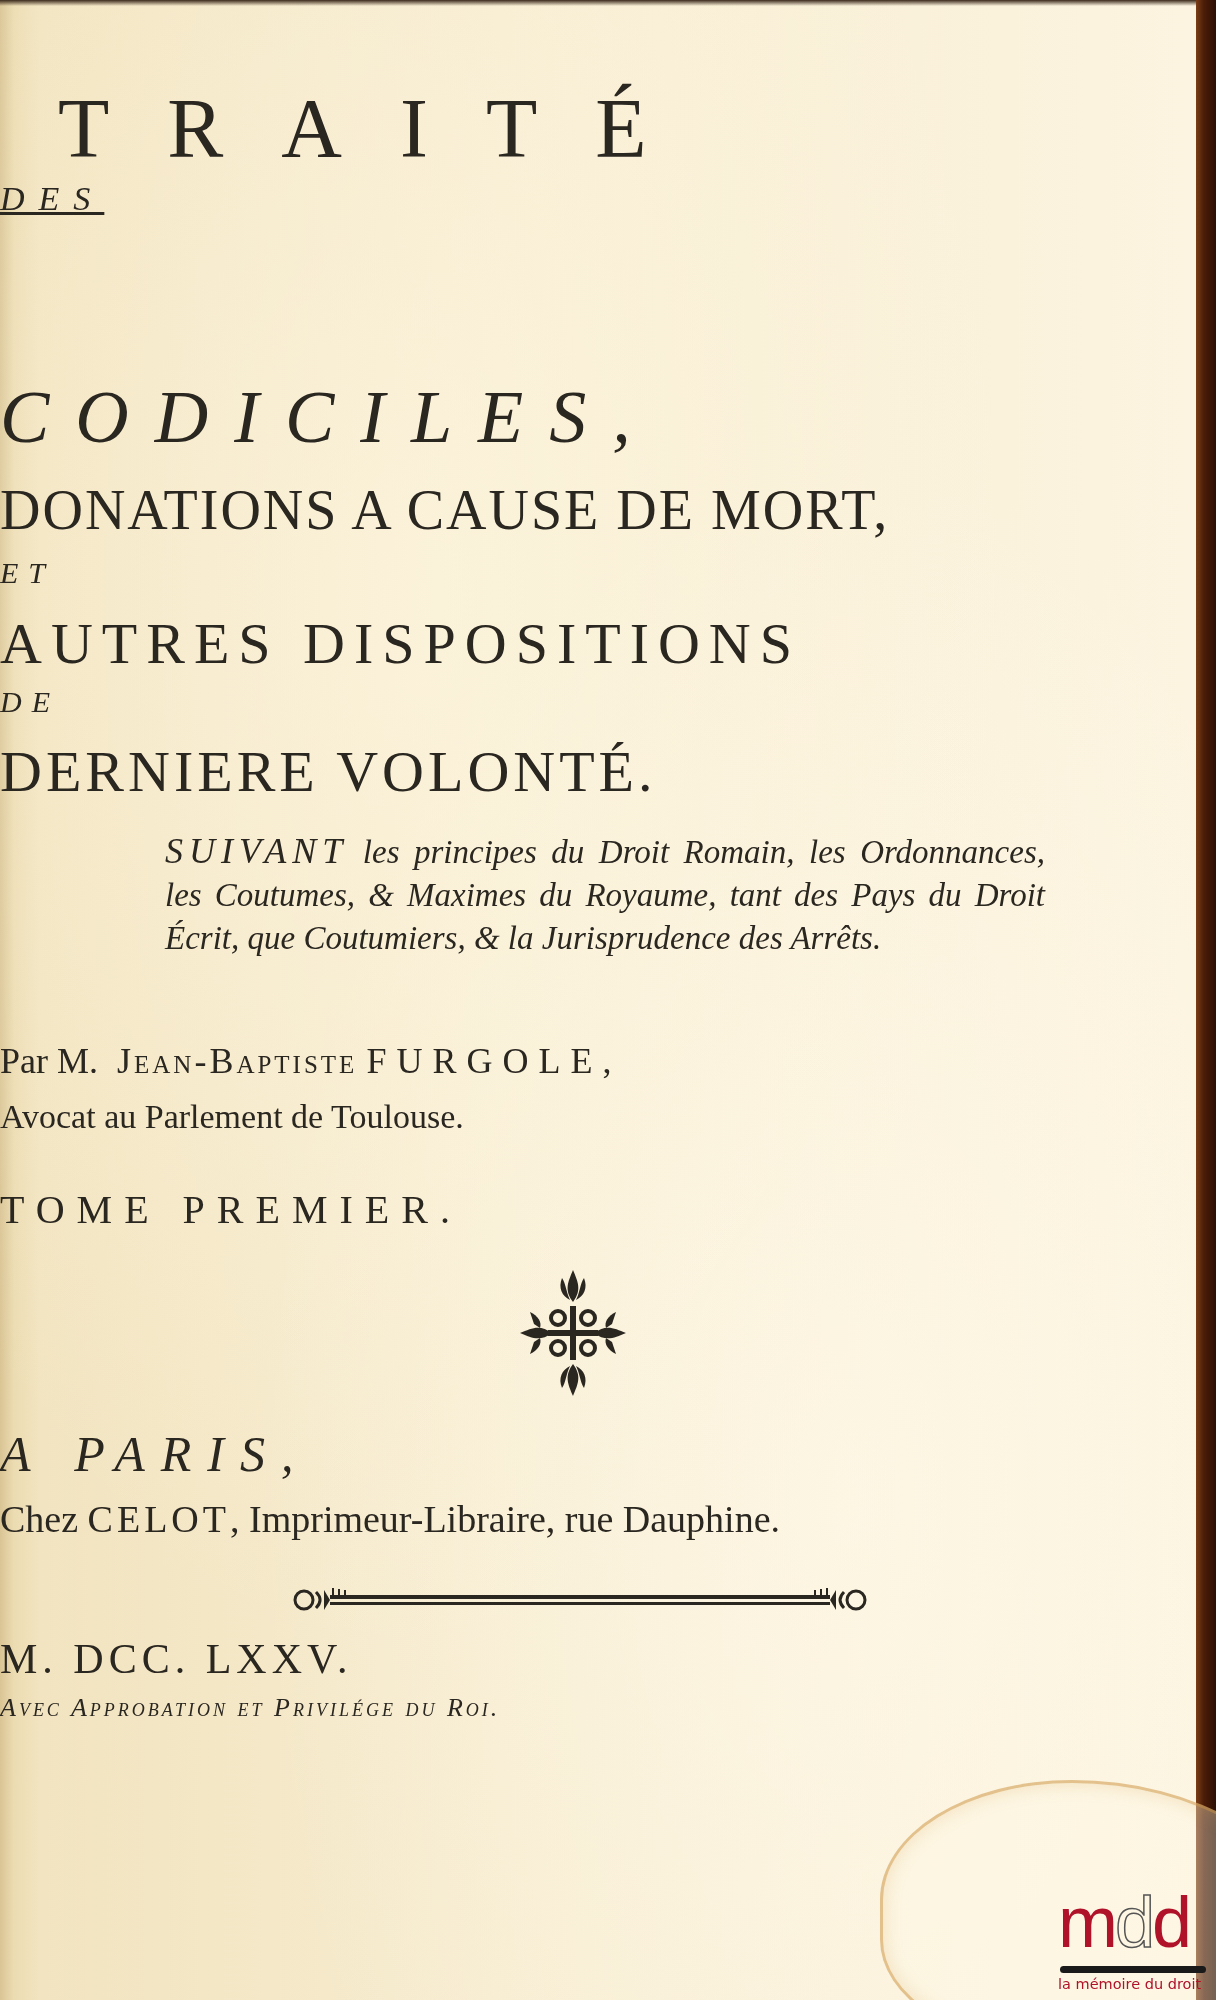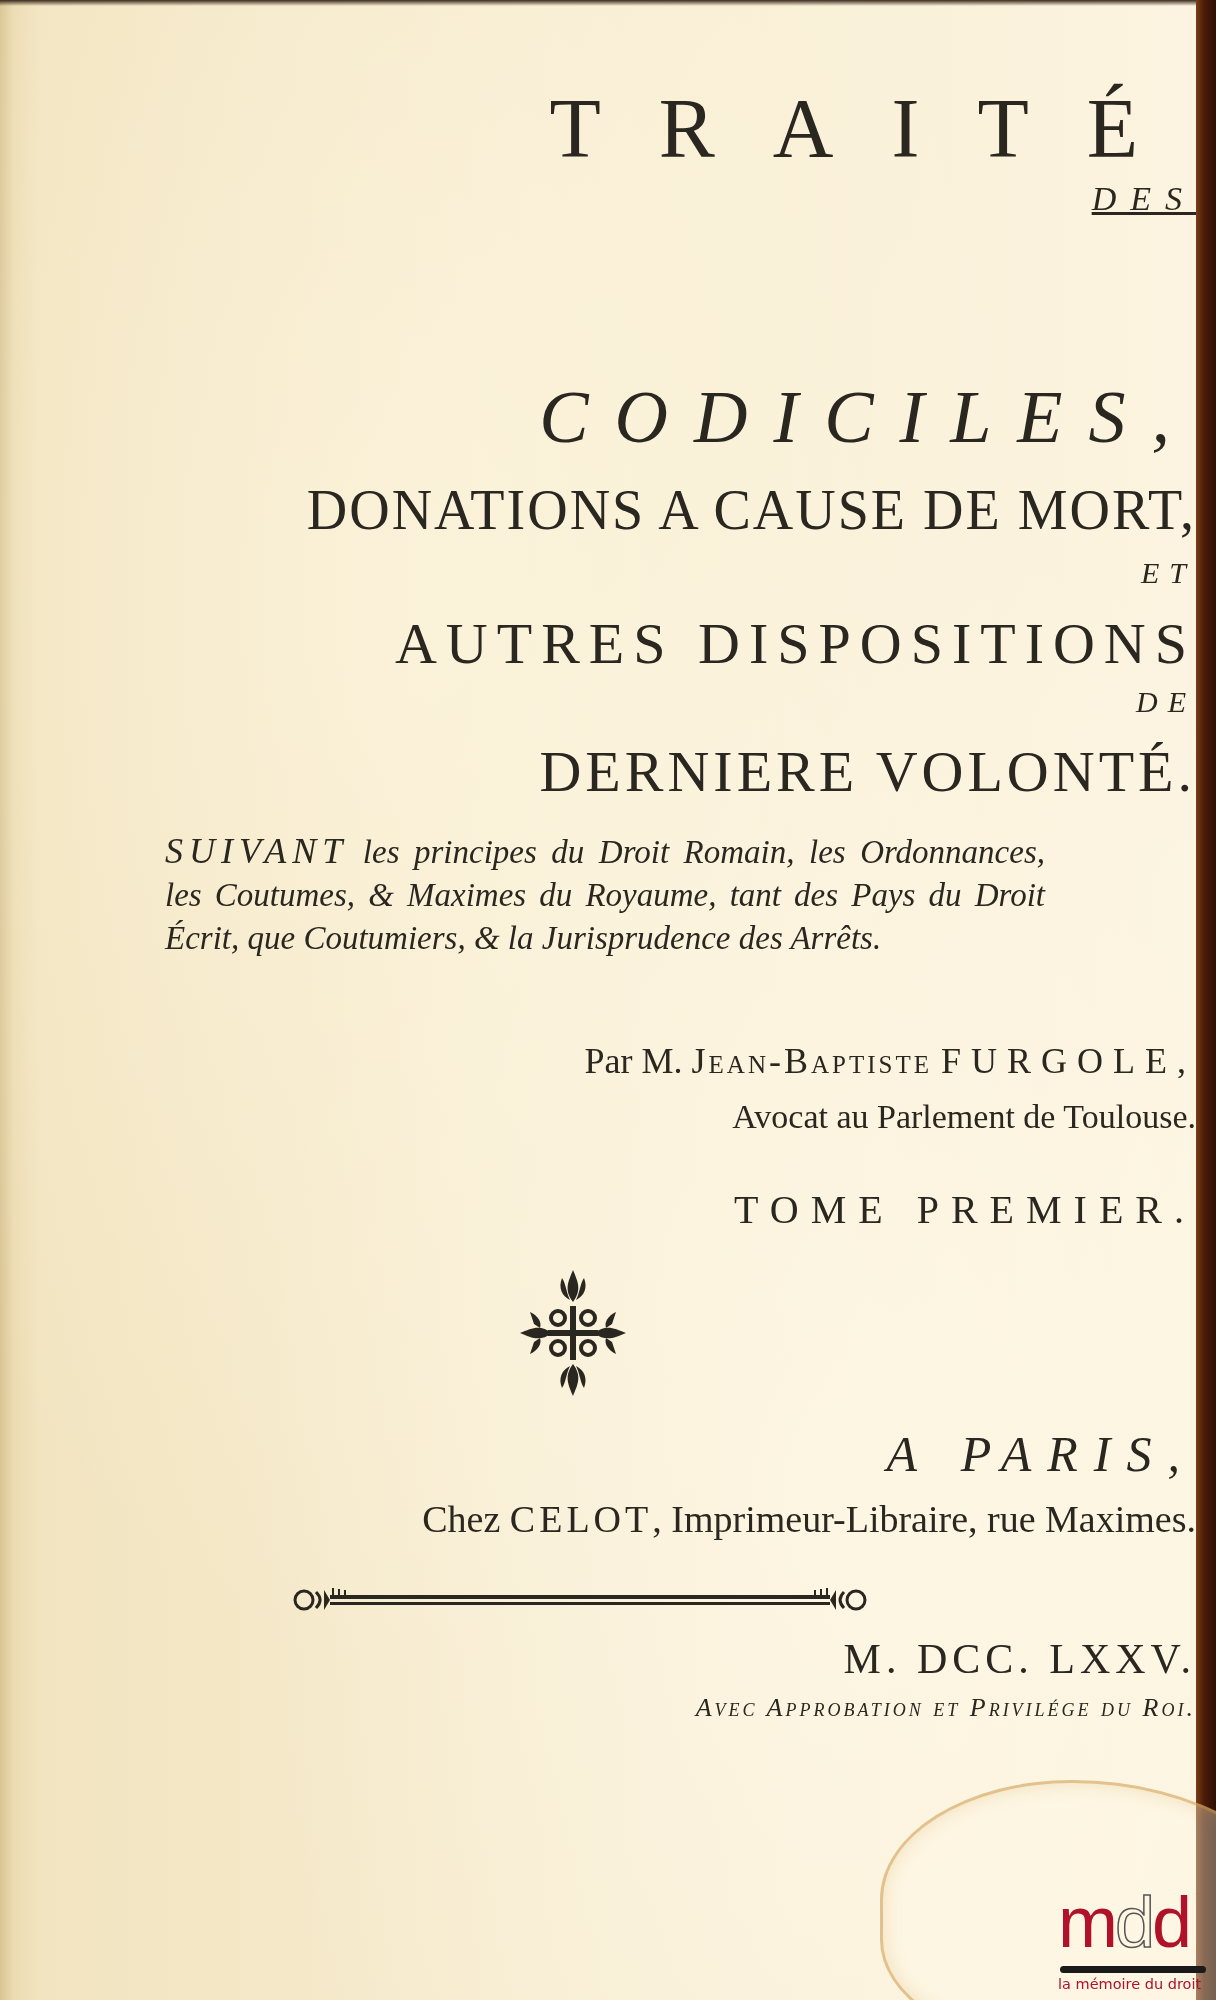--- a/index.html
+++ b/index.html
@@ -25,39 +25,39 @@
     background: linear-gradient(90deg, #7a3d16, #4a1c08 40%, #2c0f04);
   }
   .stain {
     position: absolute; left: 880px; top: 1780px; width: 420px; height: 260px;
     border-radius: 45% 55% 30% 40%;
     border: 3px solid rgba(206,150,70,0.55);
     box-shadow: inset 0 0 18px rgba(206,150,70,0.25);
     background: rgba(255,248,230,0.35);
   }
   .line {
-    position: absolute; left: 0; width: 1196px; text-align: right;
+    position: absolute; left: 0; width: 1196px; text-align: left;
     white-space: nowrap;
   }
   .t-traite { top: 80px; font-size: 84px; letter-spacing: 58px; padding-left: 58px; box-sizing: border-box; }
   .t-des { top: 180px; font-size: 34px; font-style: italic; letter-spacing: 14px; text-decoration: underline; }
   .t-testamens { top: 228px; font-size: 132px; letter-spacing: 10px; font-weight: bold; }
   .t-codiciles { top: 375px; font-size: 74px; font-style: italic; letter-spacing: 26px; }
   .t-donations { top: 478px; font-size: 56px; letter-spacing: 2px; }
   .t-et { top: 556px; font-size: 30px; font-style: italic; letter-spacing: 10px; }
   .t-autres { top: 610px; font-size: 58px; letter-spacing: 9px; }
   .t-de { top: 685px; font-size: 30px; font-style: italic; letter-spacing: 10px; }
   .t-derniere { top: 738px; font-size: 58px; letter-spacing: 4px; }
   .para {
     position: absolute; left: 165px; top: 830px; width: 880px;
     font-size: 33px; font-style: italic; line-height: 43px; text-align: justify;
   }
   .para .lead { letter-spacing: 6px; font-size: 36px; }
   .t-par { top: 1040px; font-size: 36px; }
-  .t-par .sc { font-variant: small-caps; letter-spacing: 3px; }
+  .t-par .sc { font-variant: small-caps; letter-spacing: 3px; margin-left: 10px; }
   .t-par .caps { letter-spacing: 10px; }
   .t-avocat { top: 1098px; font-size: 34px; }
   .t-tome { top: 1186px; font-size: 40px; letter-spacing: 12px; }
   .ornament { position: absolute; left: 518px; top: 1268px; width: 110px; height: 130px; }
   .t-paris { top: 1425px; font-size: 50px; font-style: italic; letter-spacing: 16px; }
   .t-chez { top: 1497px; font-size: 38px; }
   .t-chez .caps { letter-spacing: 4px; }
   .rule { position: absolute; left: 290px; top: 1580px; width: 580px; height: 40px; }
   .t-year { top: 1635px; font-size: 42px; letter-spacing: 5px; }
   .t-avec { top: 1693px; font-size: 26px; font-style: italic; font-variant: small-caps; letter-spacing: 3px; }
@@ -124,21 +124,21 @@
       <path d="M12 44 C20 48 24 54 22 60 L16 56Z"></path>
       <path d="M98 44 C90 48 86 54 88 60 L94 56Z"></path>
       <path d="M12 86 C20 82 24 76 22 70 L16 74Z"></path>
       <path d="M98 86 C90 82 86 76 88 70 L94 74Z"></path>
     </g>
   </svg>
 
   <div class="line t-paris">A PARIS,</div>
   <div class="line t-chez">
     <span>Chez</span>
-    <span class="caps">CELOT</span><span>, Imprimeur-Libraire, rue Maximes.</span>
+    <span class="caps">CELOT</span><span>, Imprimeur-Libraire, rue Dauphine.</span>
   </div>
 
   <svg class="rule" viewBox="0 0 580 40">
     <g fill="none" stroke="#2a2620" stroke-width="3">
       <circle cx="14" cy="20" r="9"></circle>
       <circle cx="566" cy="20" r="9"></circle>
       <path d="M26 12 q8 8 0 16"></path>
       <path d="M554 12 q-8 8 0 16"></path>
     </g>
     <g fill="#2a2620">

